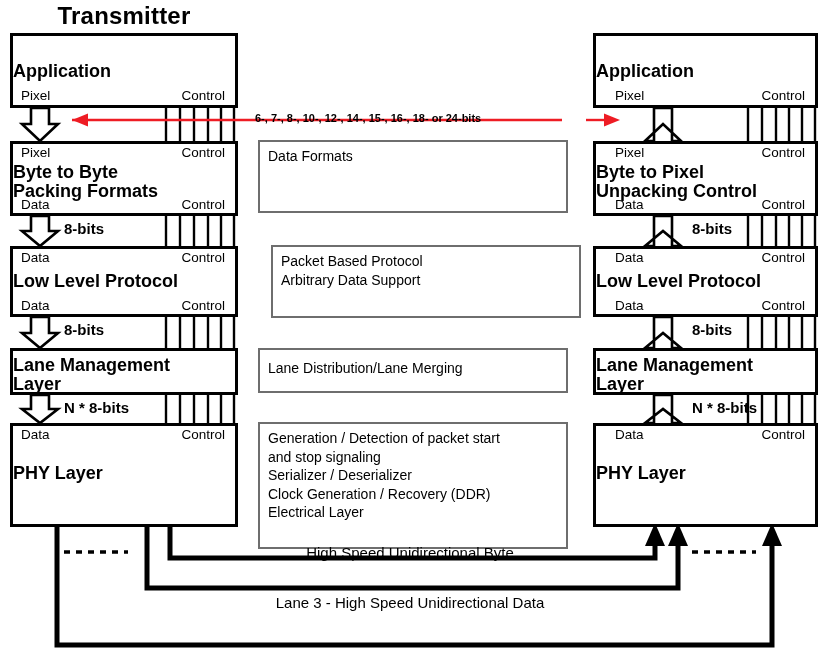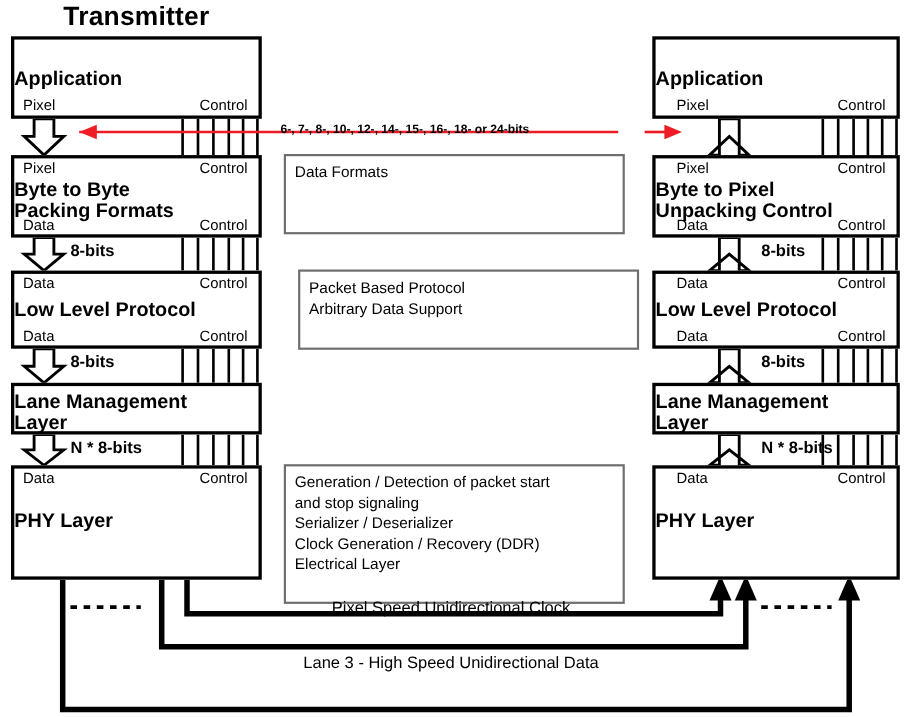--- a/index.html
+++ b/index.html
@@ -213,25 +213,28 @@
 
   <div class="mbox" style="left:258px;top:140px;width:310px;height:73px;">
     <div class="midtext" style="left:8px;top:5px;">Data Formats</div>
   </div>
 
   <div class="mbox" style="left:258px;top:245px;width:310px;height:73px;margin-left:13px;">
     <div class="midtext" style="left:8px;top:5px;">Packet Based Protocol
 Arbitrary Data Support</div>
   </div>
 
+  <div class="mbox" style="left:258px;top:348px;width:310px;height:45px;">
+    <div class="midtext" style="left:8px;top:9px;">Lane Distribution/Lane Merging</div>
+  </div>
 
   <div class="mbox" style="left:258px;top:422px;width:310px;height:127px;">
     <div class="midtext" style="left:8px;top:5px;">Generation / Detection of packet start
 and stop signaling
 Serializer / Deserializer
 Clock Generation / Recovery (DDR)
 Electrical Layer</div>
   </div>
 
-  <div class="linelabel" style="left:180px;top:544px;width:460px;">Pixel Speed Unidirectional Clock</div>
+  <div class="linelabel" style="left:180px;top:544px;width:460px;">High Speed Unidirectional Byte</div>
   <div class="linelabel" style="left:180px;top:594px;width:460px;">Lane 3 - High Speed Unidirectional Data</div>
 
 </div>
 
 </body></html>

